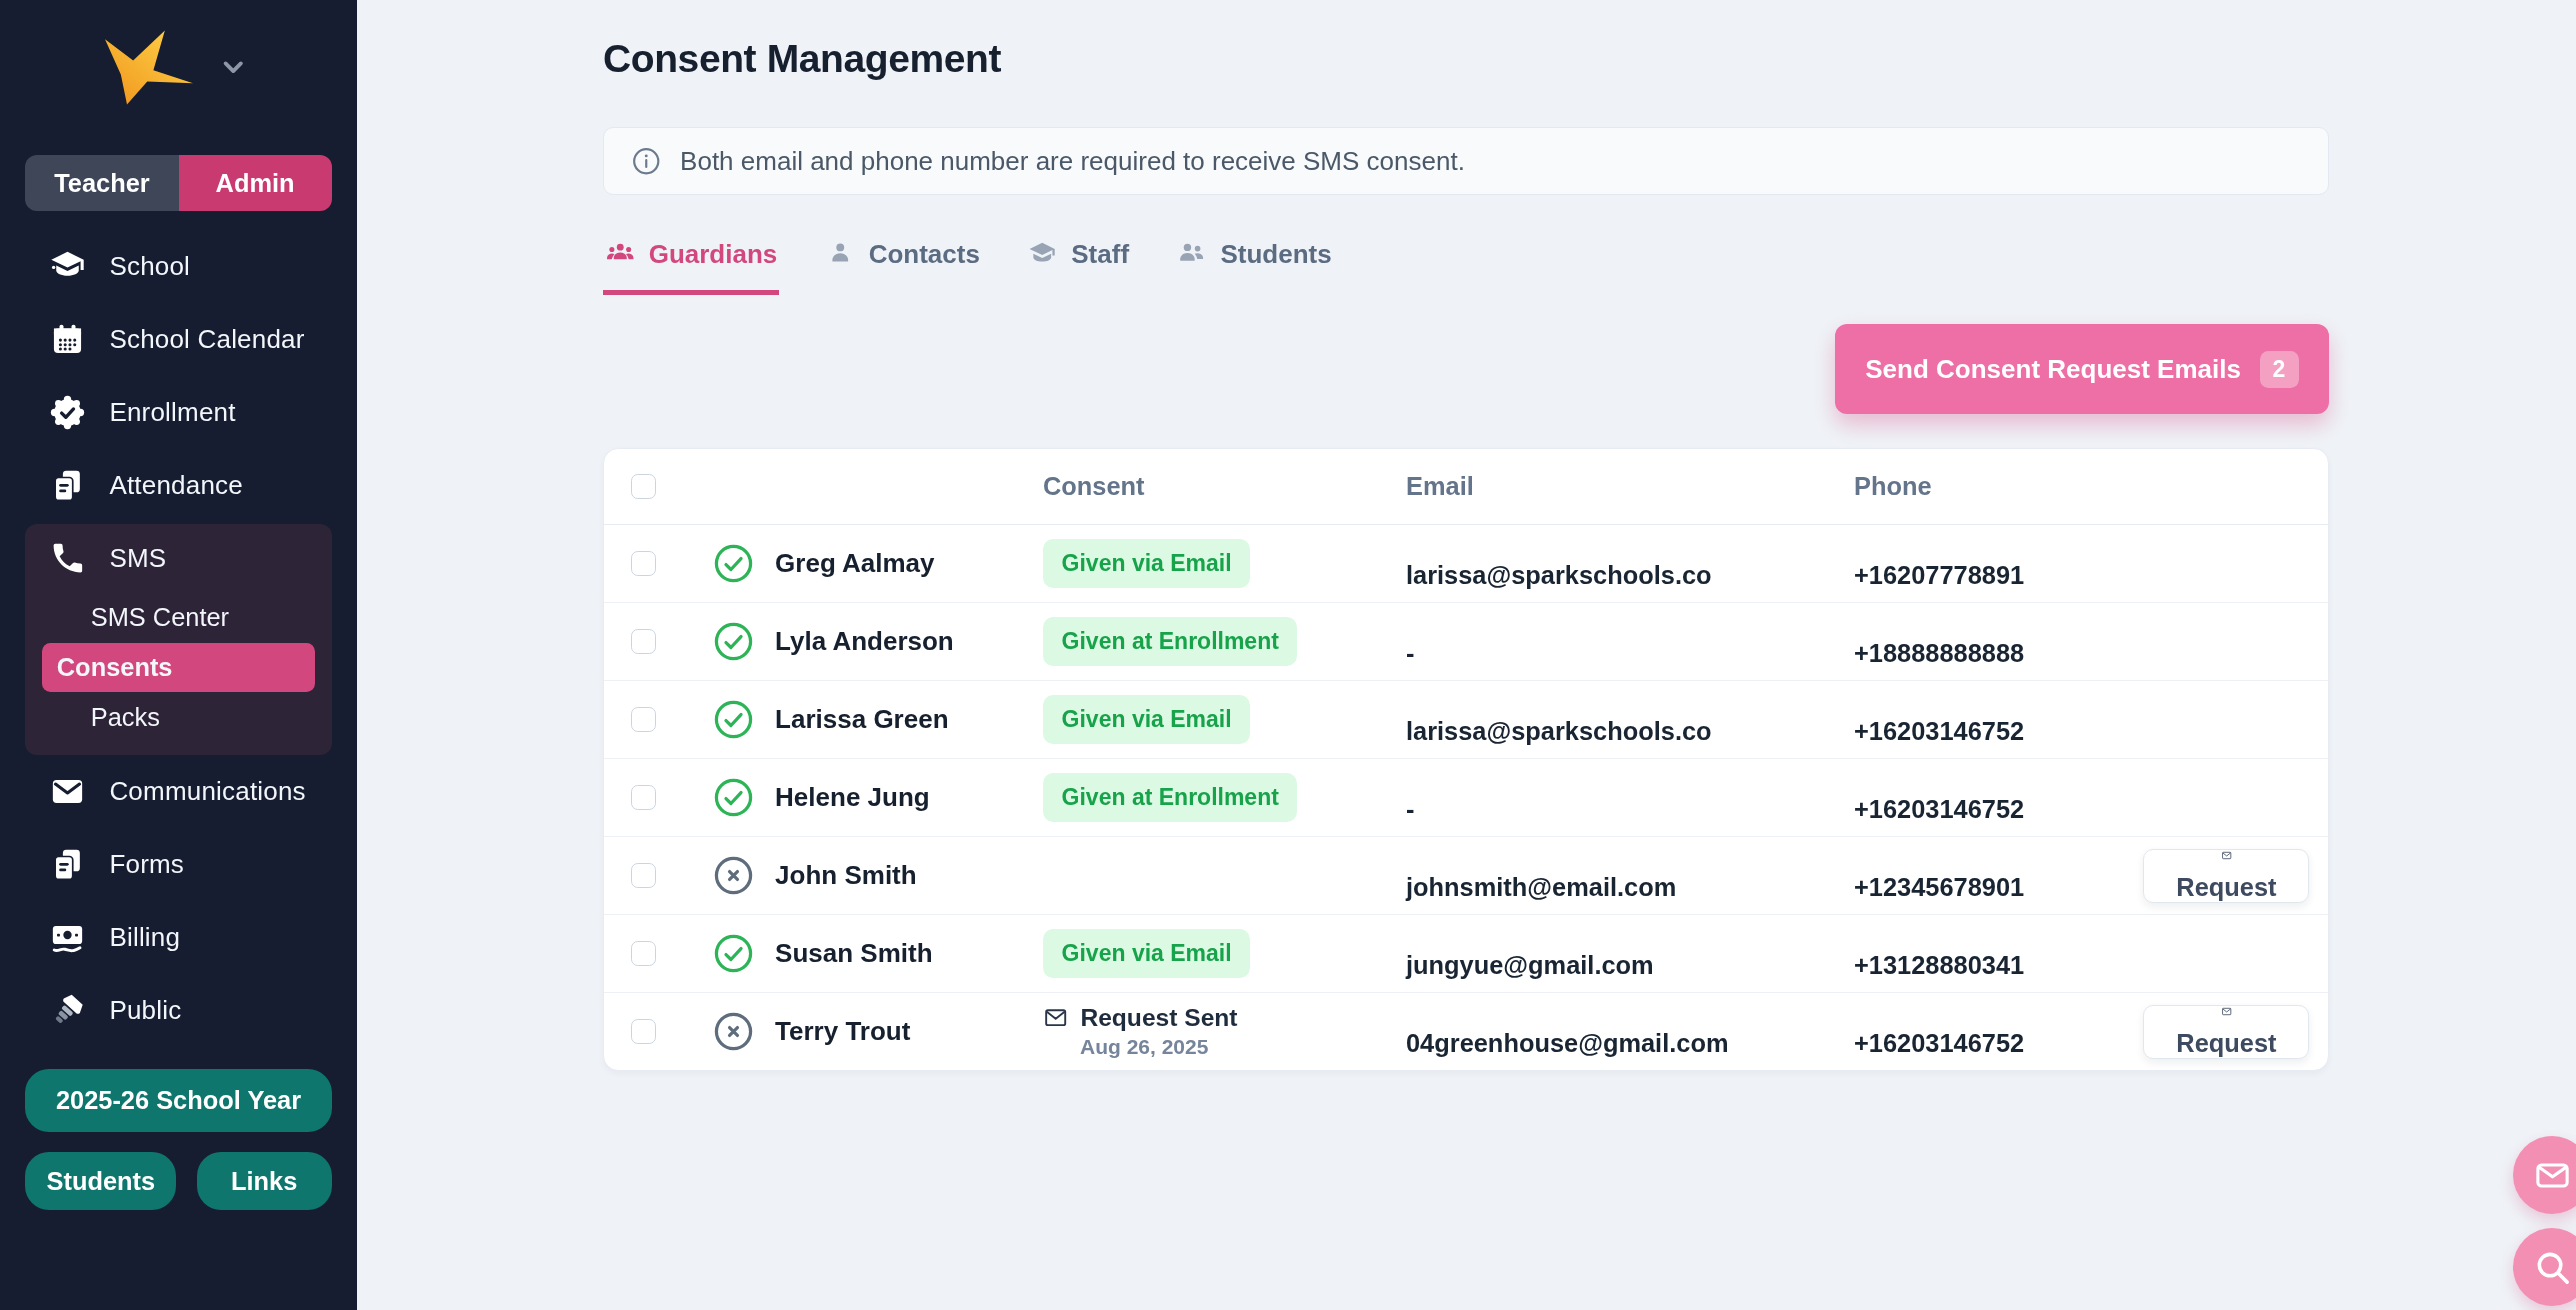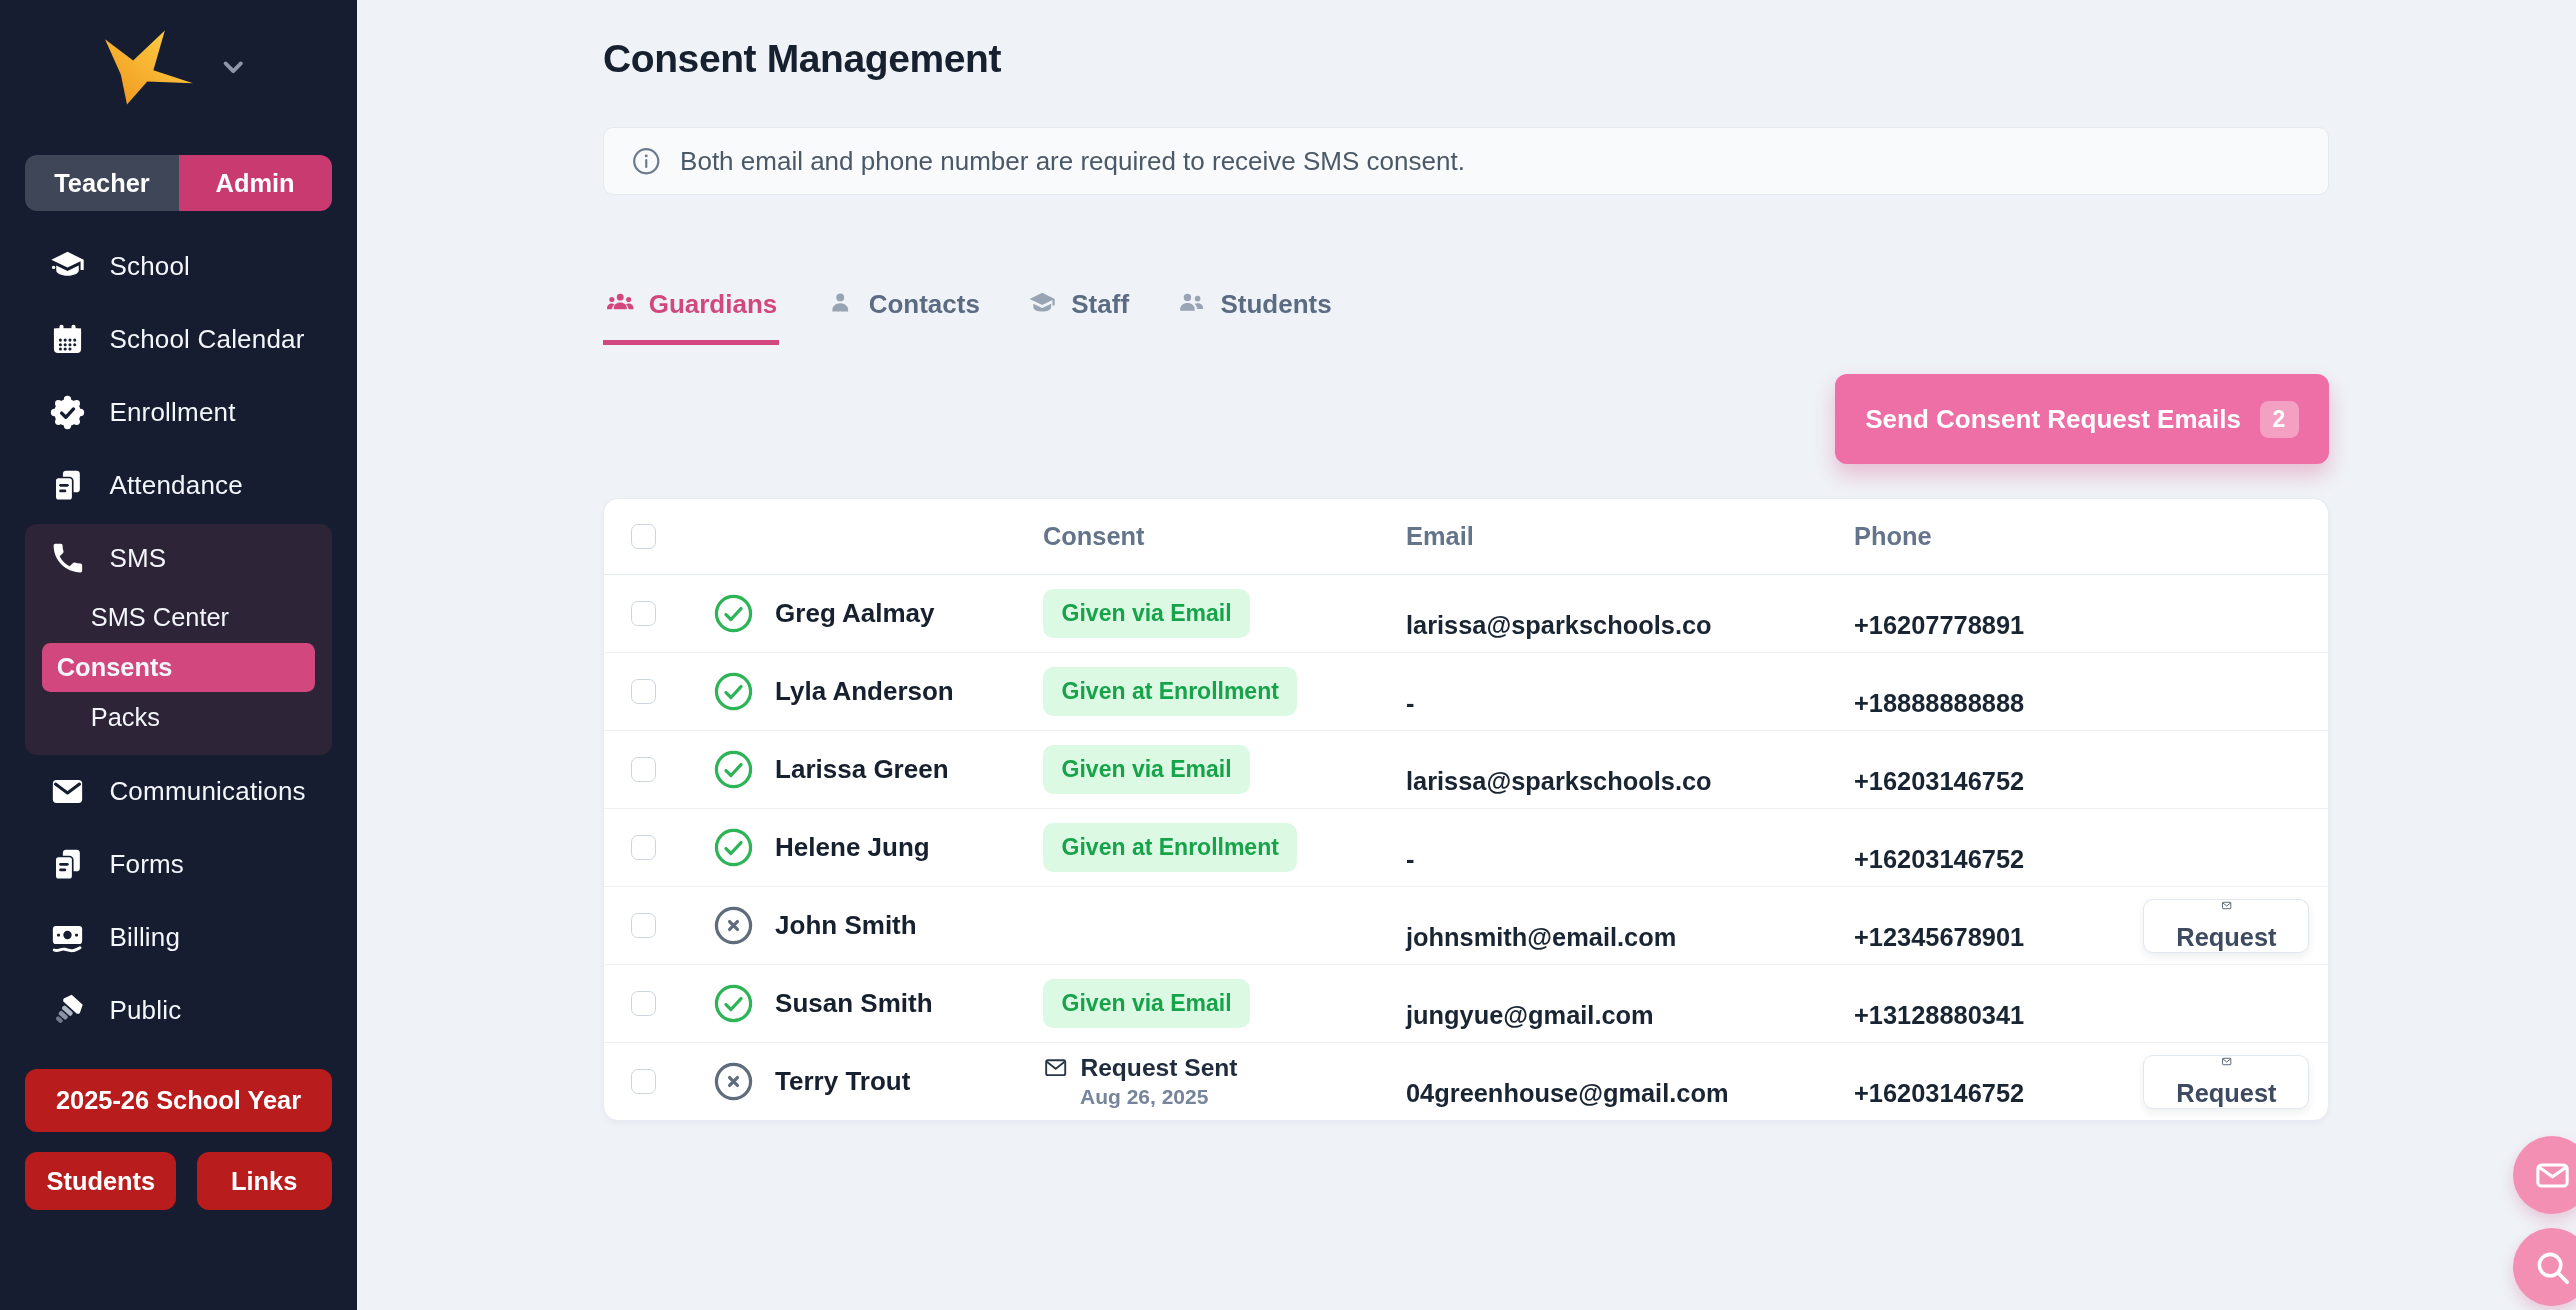--- a/index.html
+++ b/index.html
@@ -55,42 +55,42 @@
     height:51px; display:flex; align-items:center;
     padding-left:40px; font-size:25.4px; font-weight:500;
     color:#f3f6fa; cursor:pointer; border-radius:8.5px; margin:0 17px 0 25.4px;
   }
   .sub-item.active {
     background:#d2487e; font-weight:600; margin:0 17px; padding-left:14.4px; height:49px;
   }
 
   .sidebar-bottom { margin-top:22px; flex:0 0 auto; }
   .slate-btn {
-    background:#b91c1c; color:#fff; border:none; cursor:pointer;
-    border-radius:12px; font-family:inherit; font-size:25.4px; font-weight:700;
+    background:#0f766e; color:#fff; border:none; cursor:pointer;
+    border-radius:24px; font-family:inherit; font-size:25.4px; font-weight:700;
     display:flex; align-items:center; justify-content:center;
   }
   .year-btn { width:100%; height:63px; }
   .btn-pair { display:flex; justify-content:space-between; margin-top:20.3px; }
   .students-btn { width:151px; height:58px; font-weight:600; }
   .links-btn { width:135px; height:58px; font-weight:600; }
 
   
   .main { flex:1; padding:37px 247px 0 246px; position:relative; }
   .page-title { font-size:39px; font-weight:700; color:#17202e; letter-spacing:-0.4px; }
 
   .info-banner {
     margin-top:46px; height:68px; background:#f8fafb;
     border:1.7px solid #e3e9f0; border-radius:10.2px;
     display:flex; align-items:center; gap:18.6px; padding-left:27px;
     font-size:26px; color:#4a5868;
   }
   .info-banner svg { width:30.5px; height:30.5px; flex:0 0 30.5px; }
 
-  .tabs { margin-top:94px; display:flex; gap:44px; align-items:flex-end; }
+  .tabs { margin-top:44px; display:flex; gap:44px; align-items:flex-end; }
   .tab {
     display:inline-flex; align-items:center; gap:13.5px;
     font-size:26px; font-weight:600; color:#5b6b81;
     padding:0 1.7px 20.3px 1.7px; border-bottom:5.1px solid transparent; cursor:pointer;
     background:none; border-top:none; border-left:none; border-right:none; font-family:inherit;
   }
   .tab svg { width:30.5px; height:30.5px; }
   .tab.active { color:#d2487e; border-bottom-color:#d2487e; }
 
   .actions-row { margin-top:29px; display:flex; justify-content:flex-end; }

